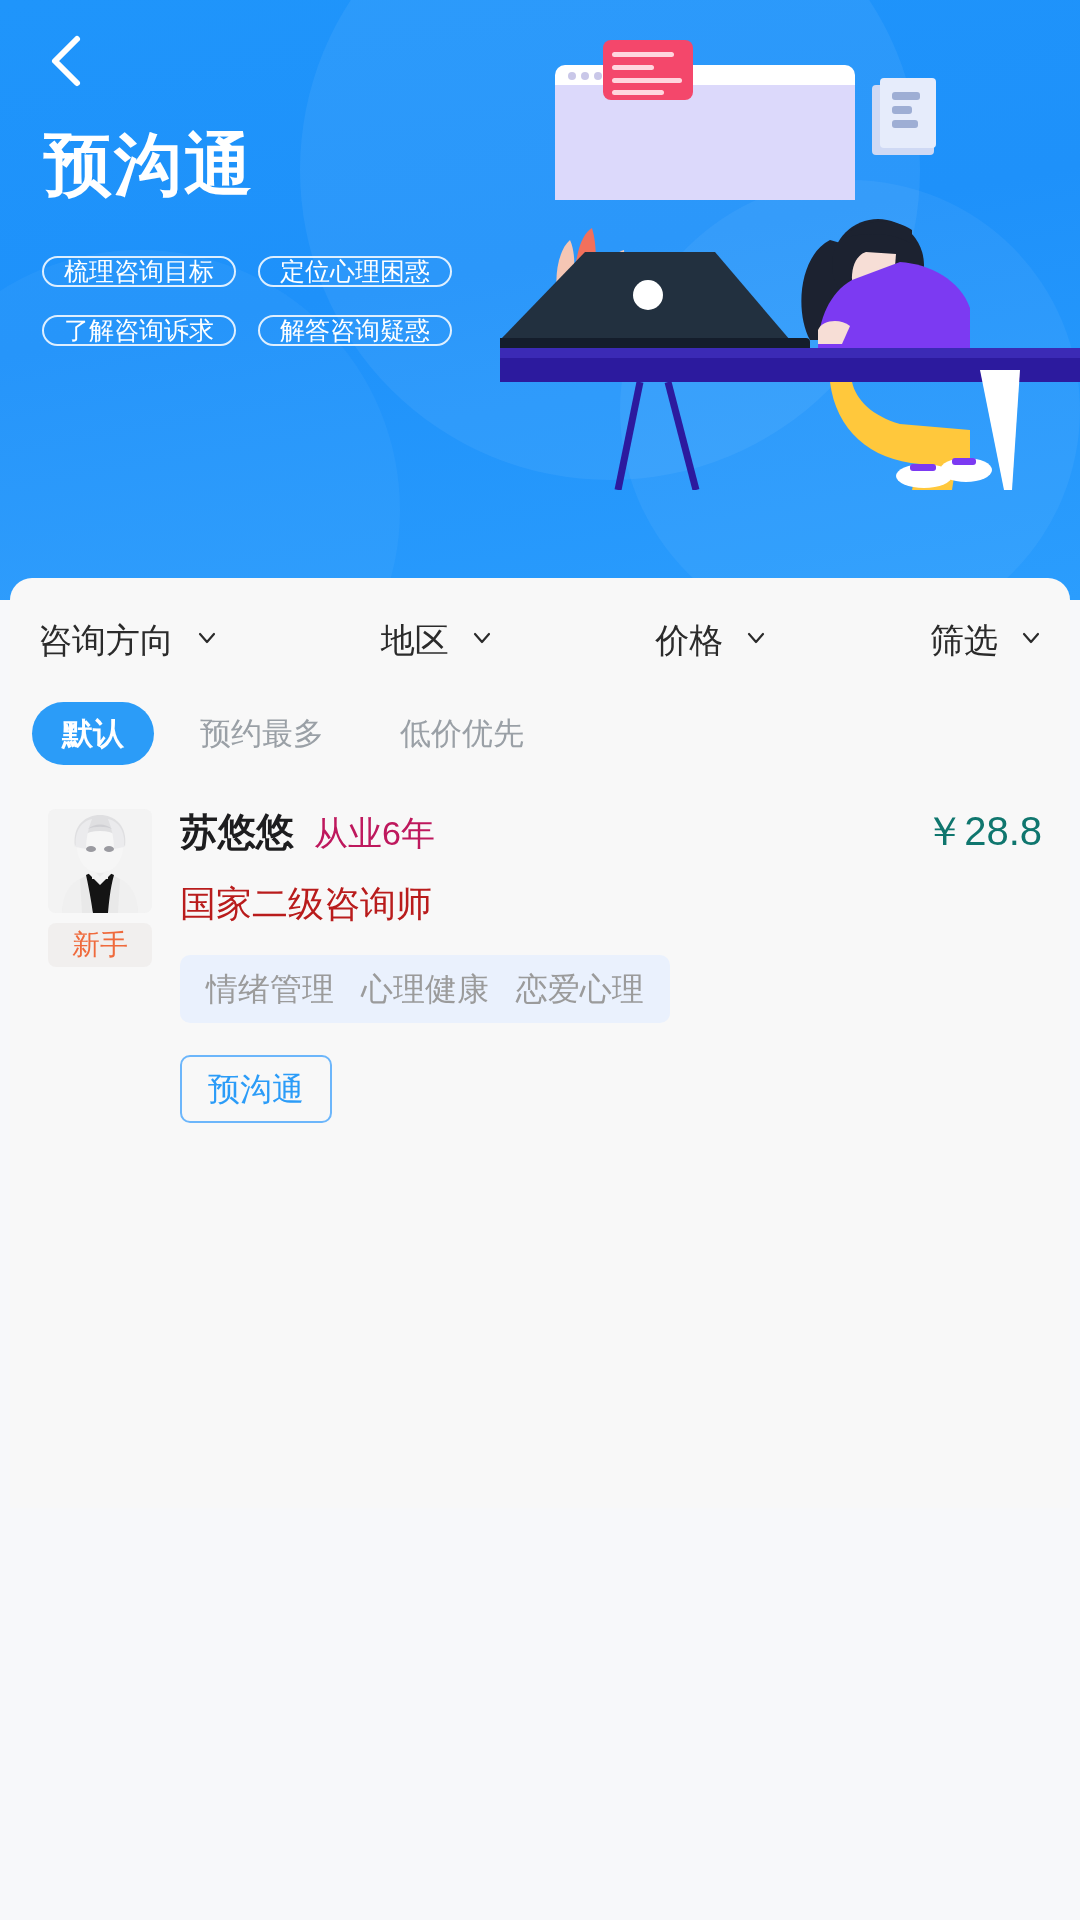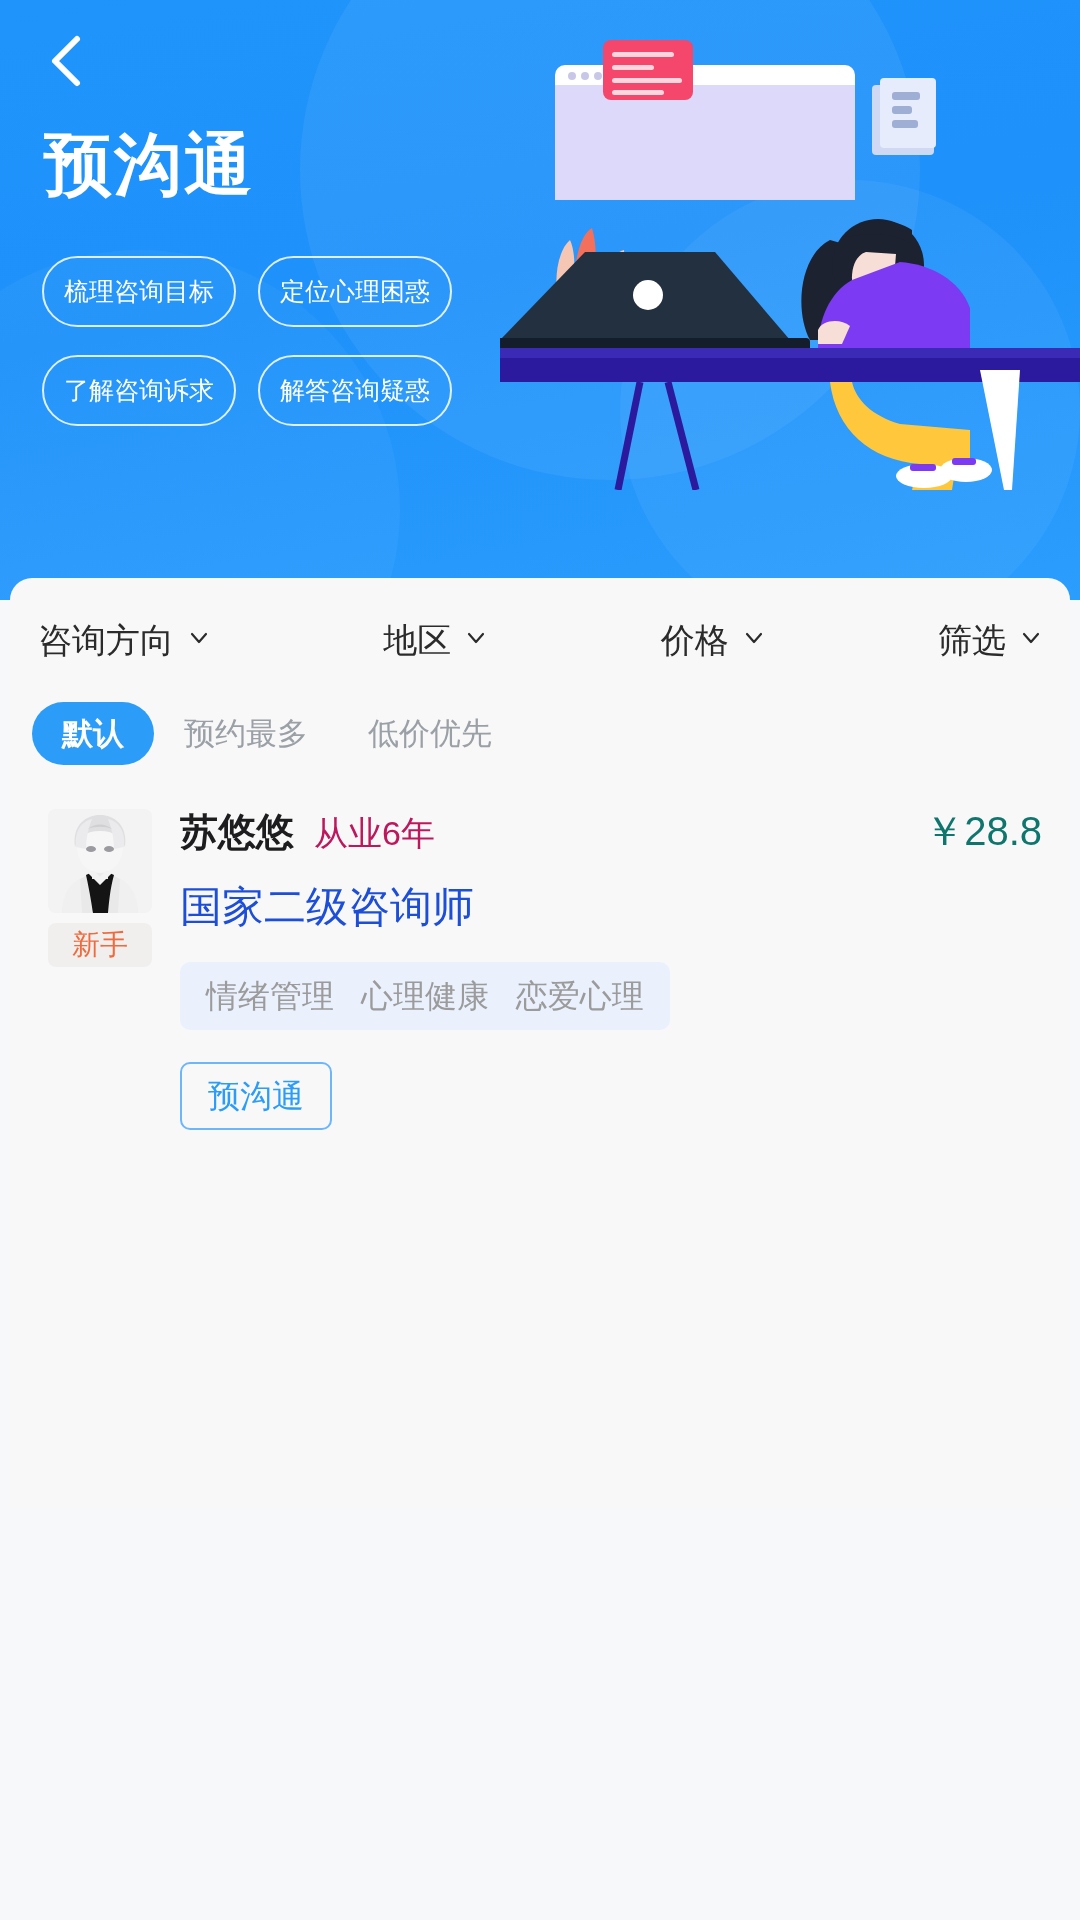--- a/index.html
+++ b/index.html
@@ -60,21 +60,21 @@
     position: absolute;
     left: 42px; top: 256px;
     width: 420px;
   }
   .pill-row { display: flex; gap: 22px; margin-bottom: 28px; }
   .pill {
     border: 2px solid rgba(255,255,255,0.85);
     border-radius: 40px;
     color: #ffffff;
     font-size: 25px;
-    padding: 21px 20px;
+    padding: 1px 20px;
     white-space: nowrap;
     line-height: 1;
     background: transparent;
   }
 
   
   .illus { position: absolute; left: 500px; top: 40px; width: 580px; height: 450px; }
 
   
   .sheet {
@@ -89,40 +89,40 @@
   }
 
   .filter-bar {
     display: flex;
     align-items: center;
     padding: 40px 28px 0 28px;
   }
   .filter-item {
     display: flex;
     align-items: baseline;
-    gap: 14px;
+    gap: 22px;
     font-size: 34px;
     color: #2b2b2b;
     cursor: pointer;
     white-space: nowrap;
     justify-content: flex-end;
   }
   .filter-item .caret {
     display: inline-block;
     width: 22px; height: 22px;
     position: relative;
     top: -3px;
   }
   .filter-item .caret svg { display: block; }
   .fspace { flex: 1 1 auto; }
 
   .sort-row {
     display: flex;
     align-items: center;
-    gap: 0;
+    gap: 16px;
     padding: 38px 22px 0 22px;
   }
   .sort-chip {
     font-size: 31px;
     color: #9aa0a6;
     padding: 16px 30px;
     border-radius: 36px;
     white-space: nowrap;
     cursor: pointer;
     line-height: 1;
@@ -169,22 +169,22 @@
     display: flex;
     align-items: baseline;
     justify-content: space-between;
   }
   .name-left { display: flex; align-items: baseline; gap: 20px; }
   .c-name { font-size: 38px; color: #1d1d1f; font-weight: bold; line-height: 1.1;}
   .c-years { font-size: 34px; color: #be185d; line-height: 1.1;}
   .c-price { font-size: 40px; color: #0f766e; white-space: nowrap; line-height: 1.1;}
   .c-cert {
     margin-top: 30px;
-    font-size: 42px;
-    color: #1d4ed8;
+    font-size: 36px;
+    color: #b91c1c;
     line-height: 1.1;
   }
   .tags-pill {
     margin-top: 32px;
     display: inline-block;
     background: #eaf1fd;
     border-radius: 10px;
     padding: 18px 26px;
     font-size: 32px;
     color: #9b9b9b;

